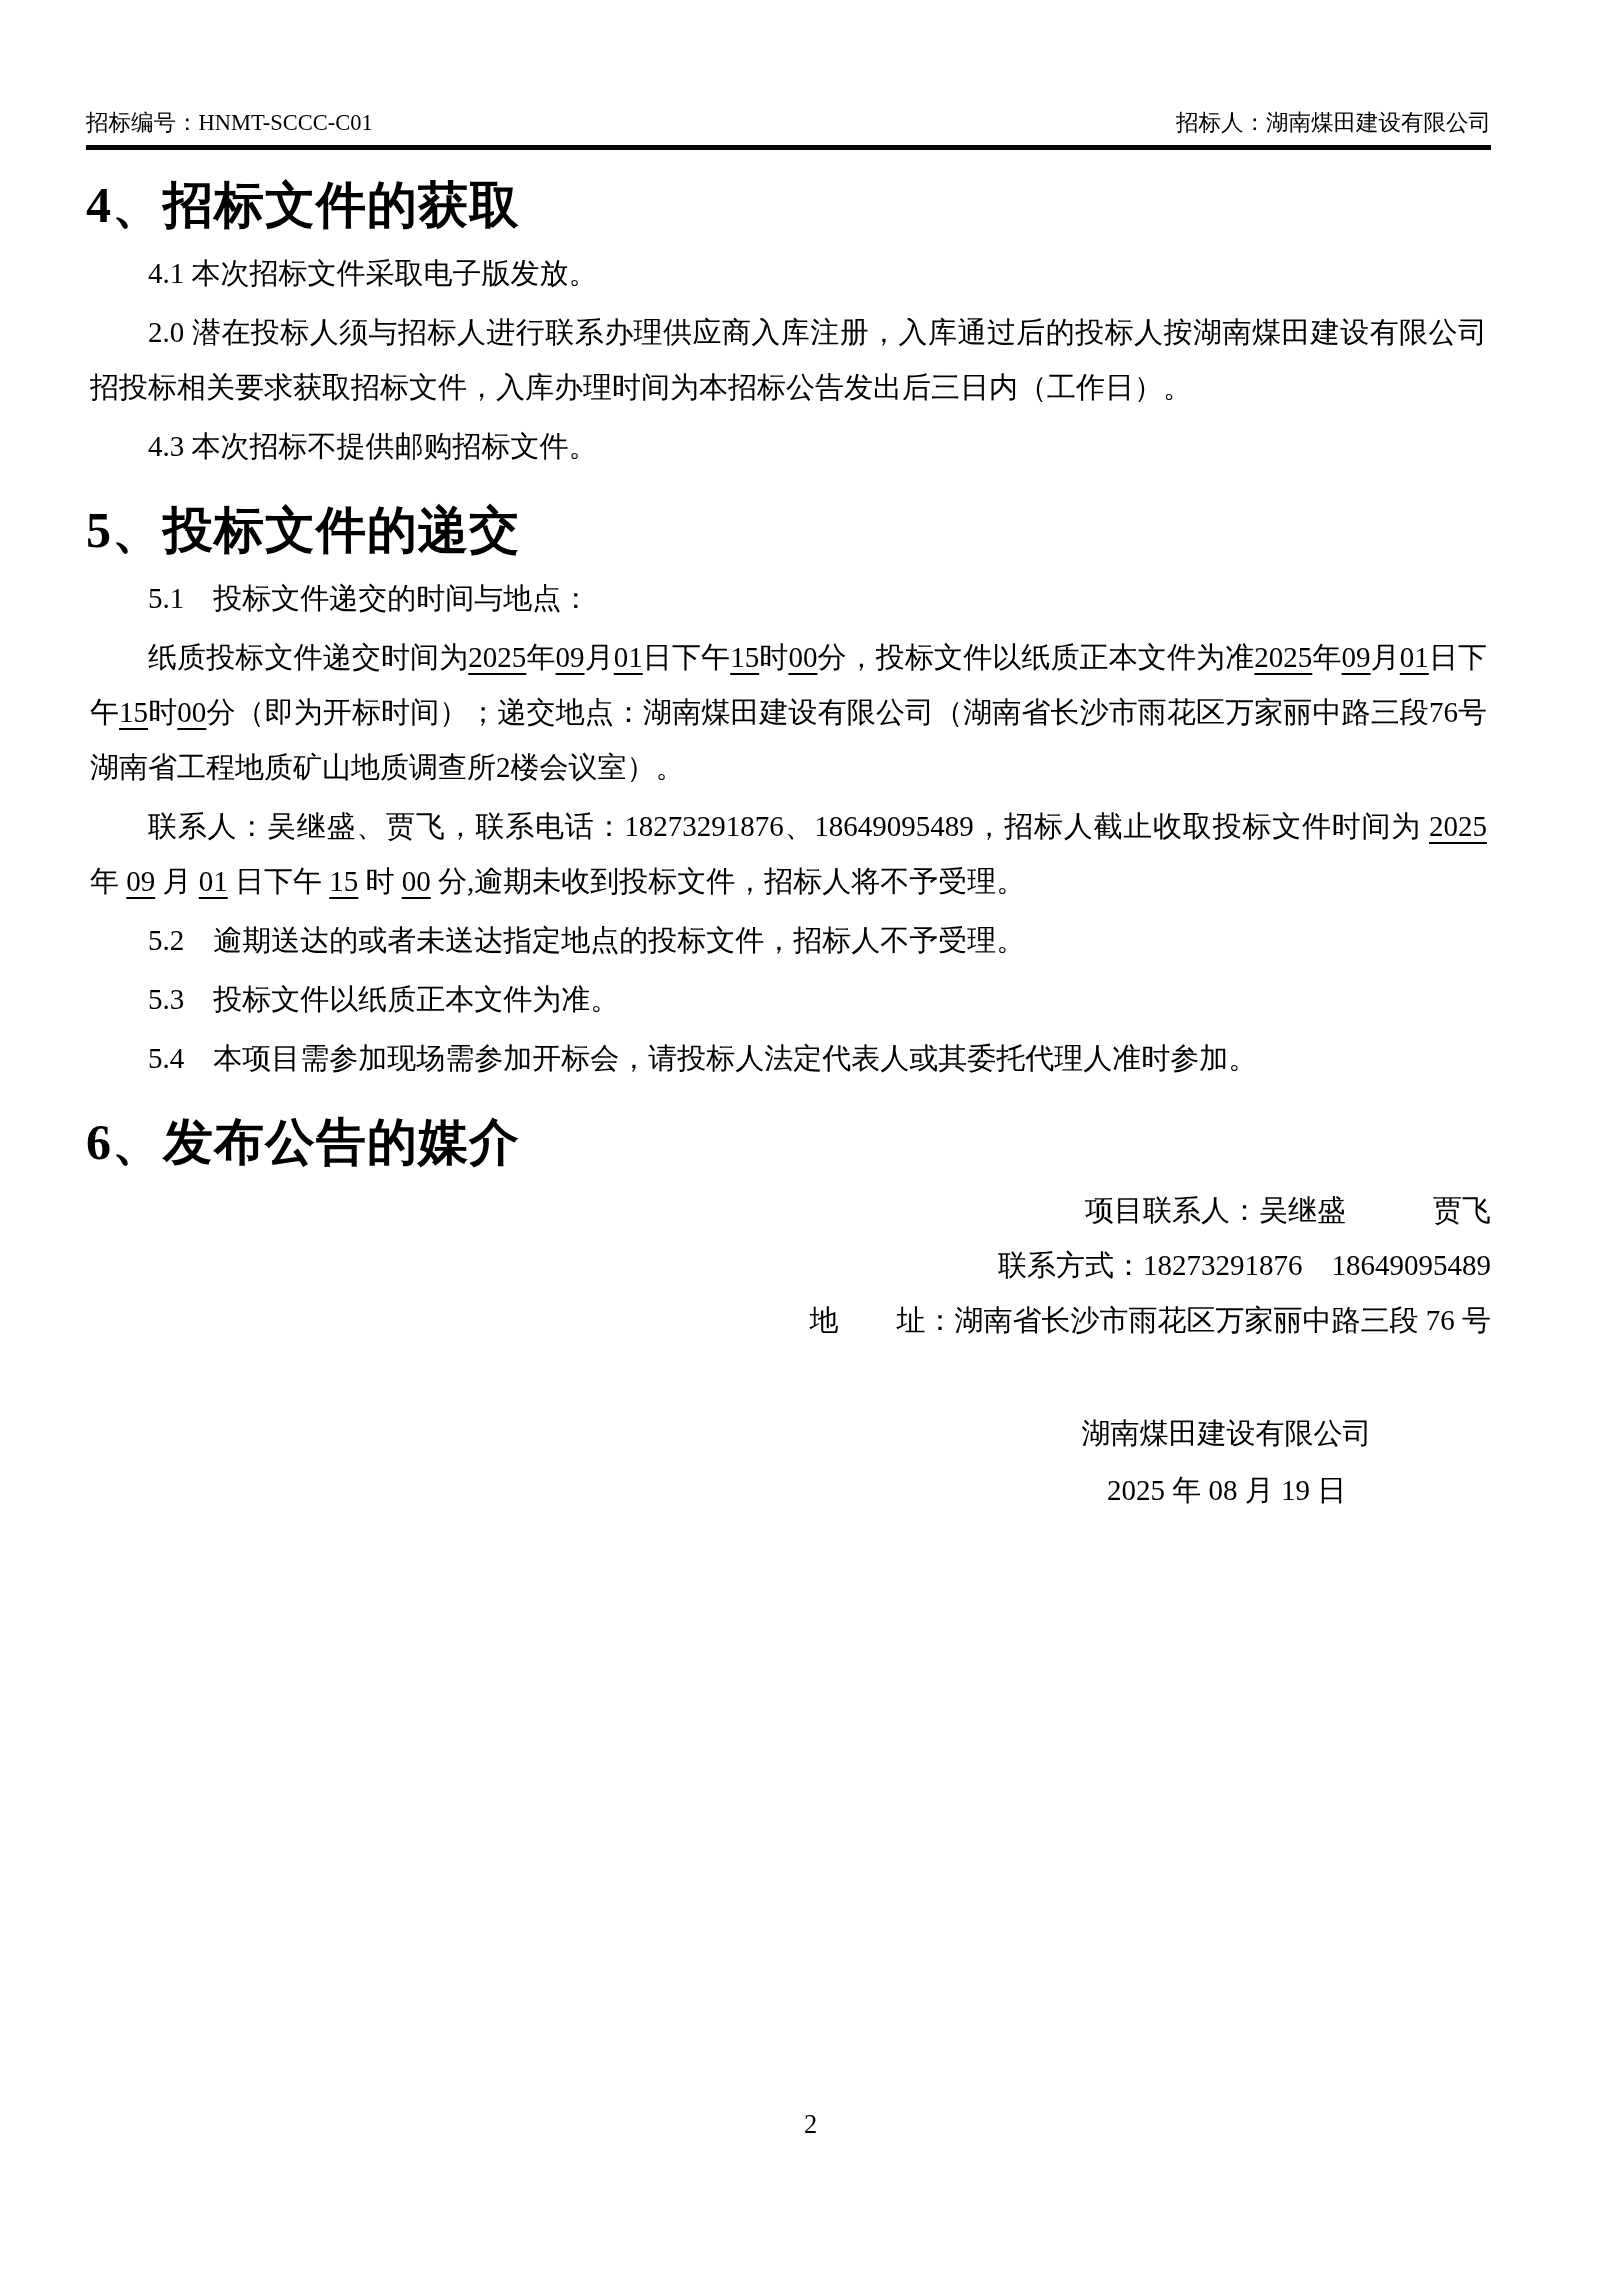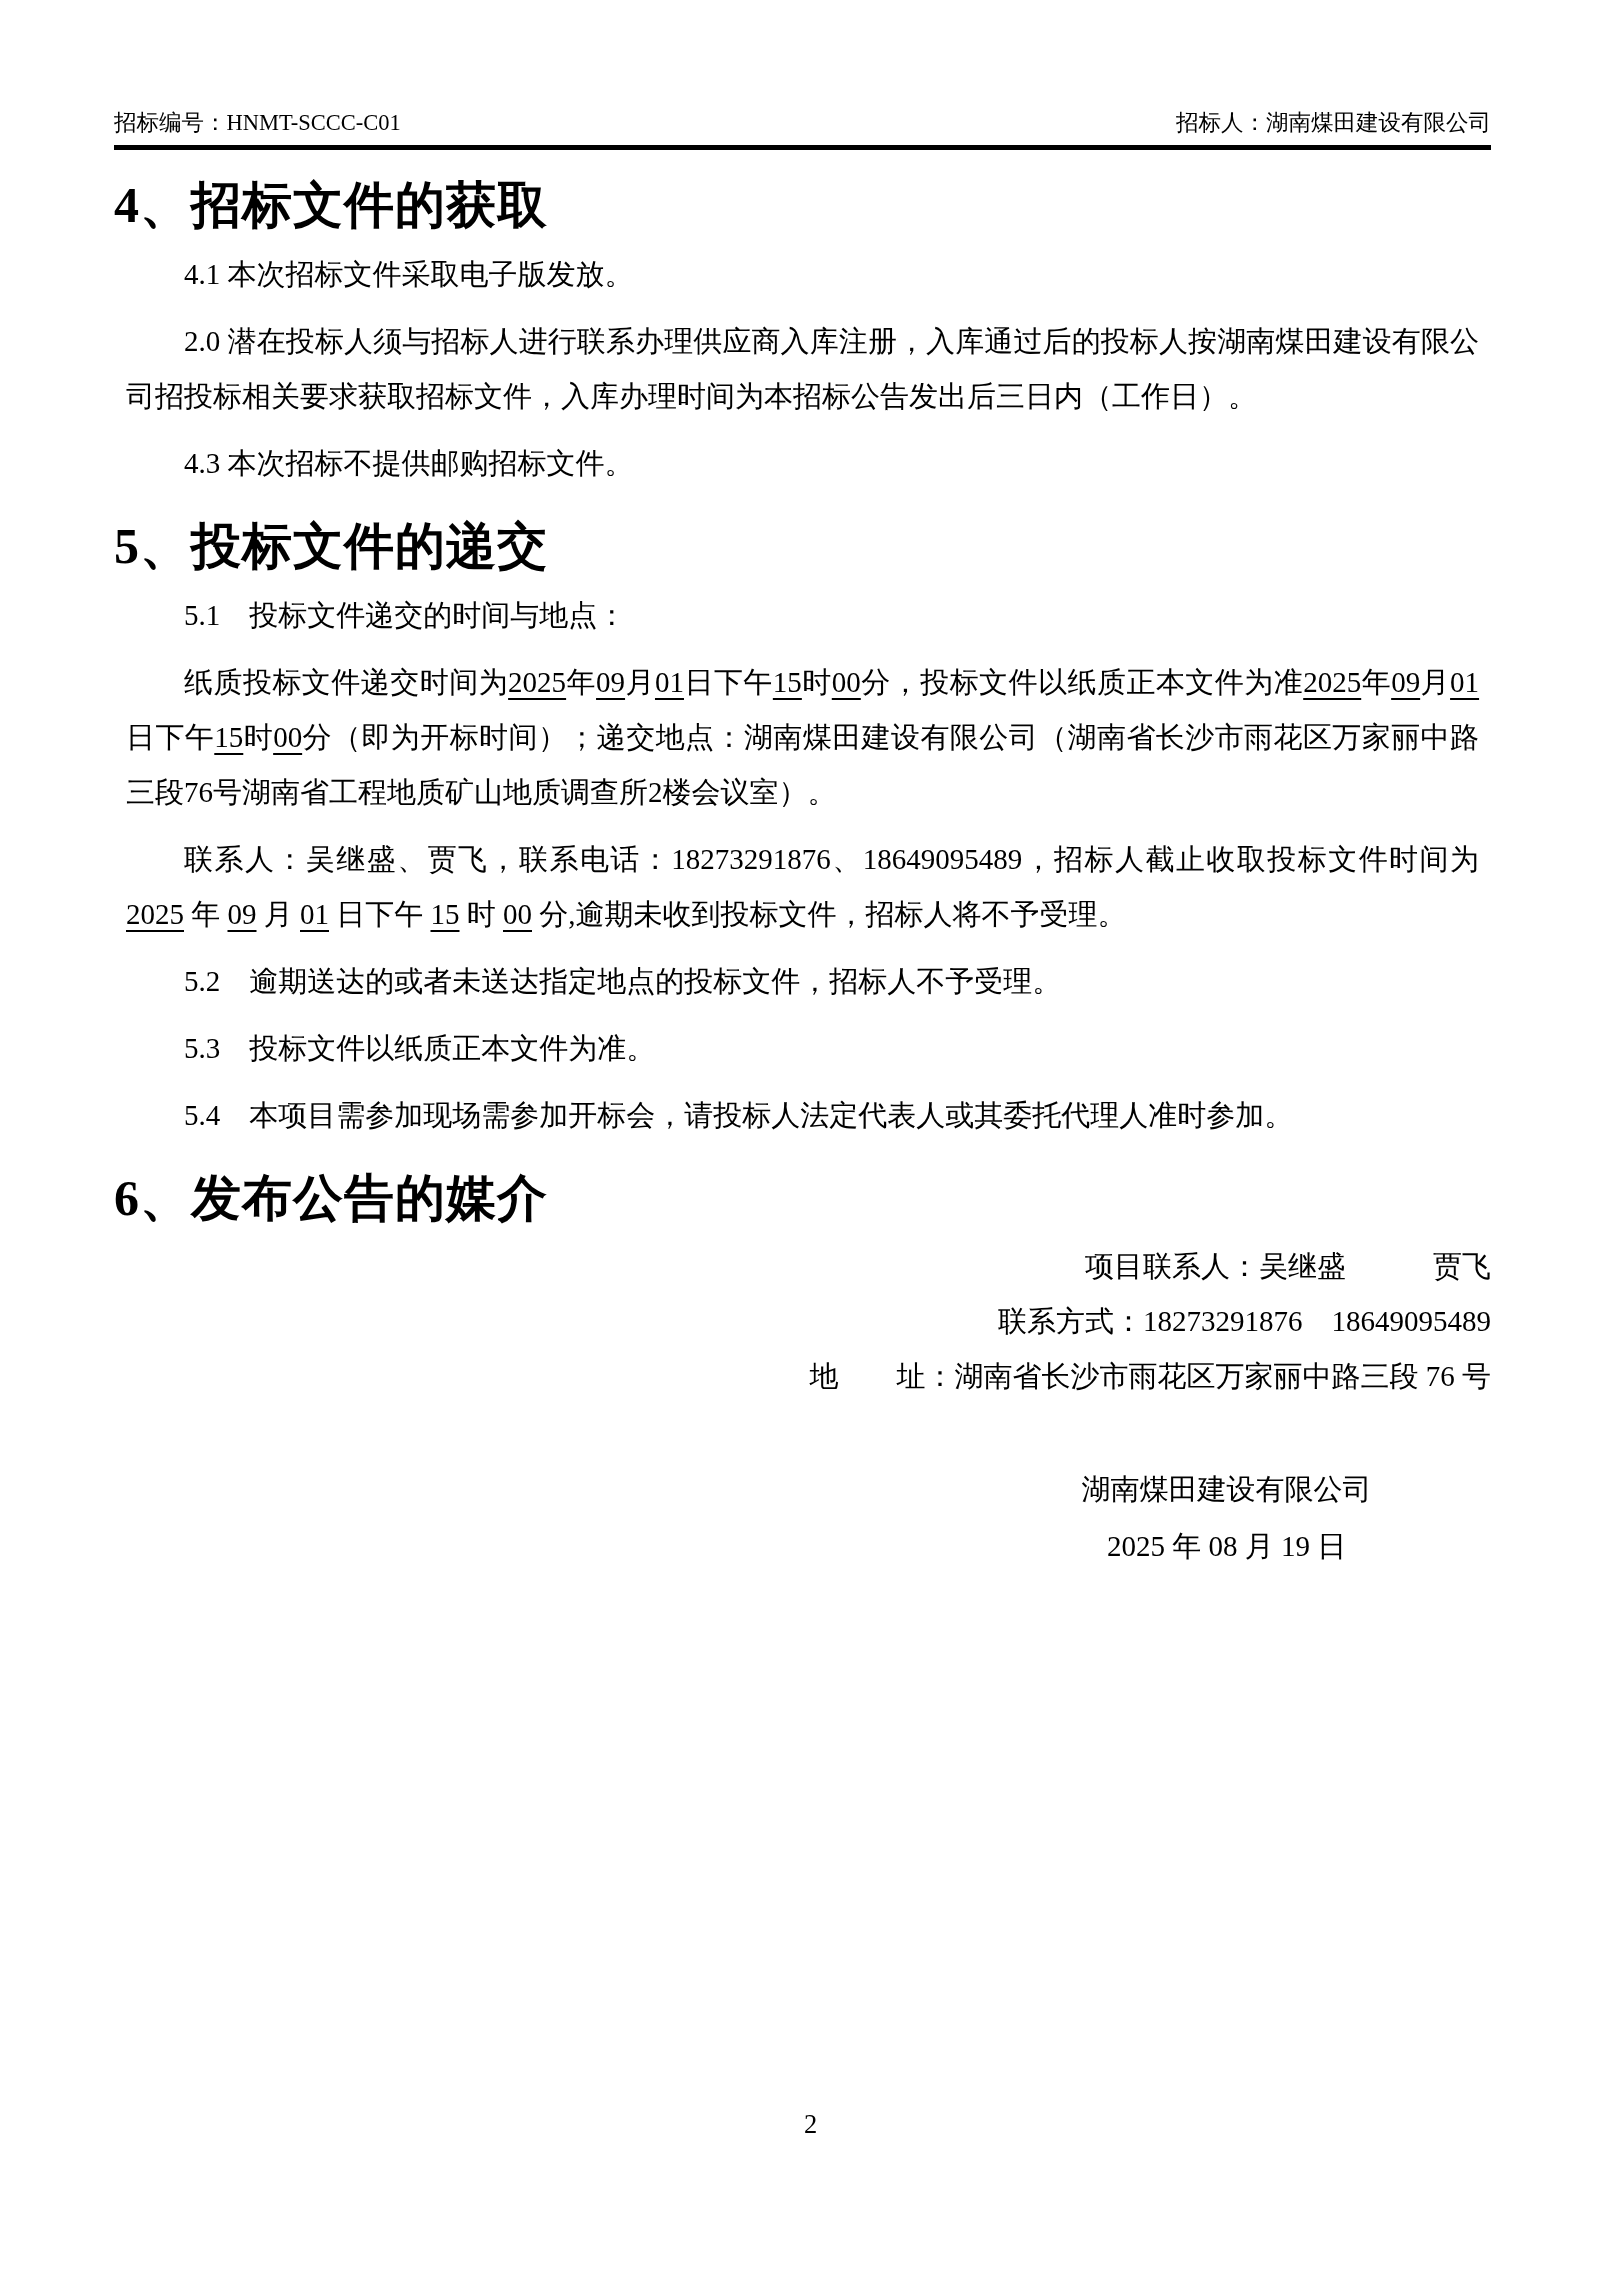--- a/index.html
+++ b/index.html
@@ -9,21 +9,21 @@
   }
   .page {
     position: relative;
     width: 1621px;
     height: 2293px;
     margin: 0 auto;
     background: #ffffff;
     color: #000000;
     font-family: "Liberation Serif", "DejaVu Serif", serif;
     box-sizing: border-box;
-    padding: 108px 130px 0 114px;
+    padding: 108px 130px 0 86px;
     overflow: hidden;
   }
   .doc-header {
     display: flex;
     justify-content: space-between;
     align-items: flex-end;
     font-size: 22.5px;
     line-height: 29px;
     padding-bottom: 7.8px;
     border-bottom: 5.9px solid #000000;
@@ -31,21 +31,21 @@
   h2.sec-title {
     font-size: 50px;
     font-weight: bold;
     line-height: 1.15;
     margin: 27.4px 0 11.8px 0;
     letter-spacing: 1px;
   }
   p.body {
     font-size: 29px;
     line-height: 55px;
-    margin: 12px;
+    margin: 4px;
     text-align: justify;
   }
   p.indent { text-indent: 2em; }
   p.no-just { text-align: left; }
   .pre { white-space: pre-wrap; }
   .sec7-line {
     font-size: 29px;
     line-height: 55px;
     margin: 0;
     text-indent: 1.15em;

